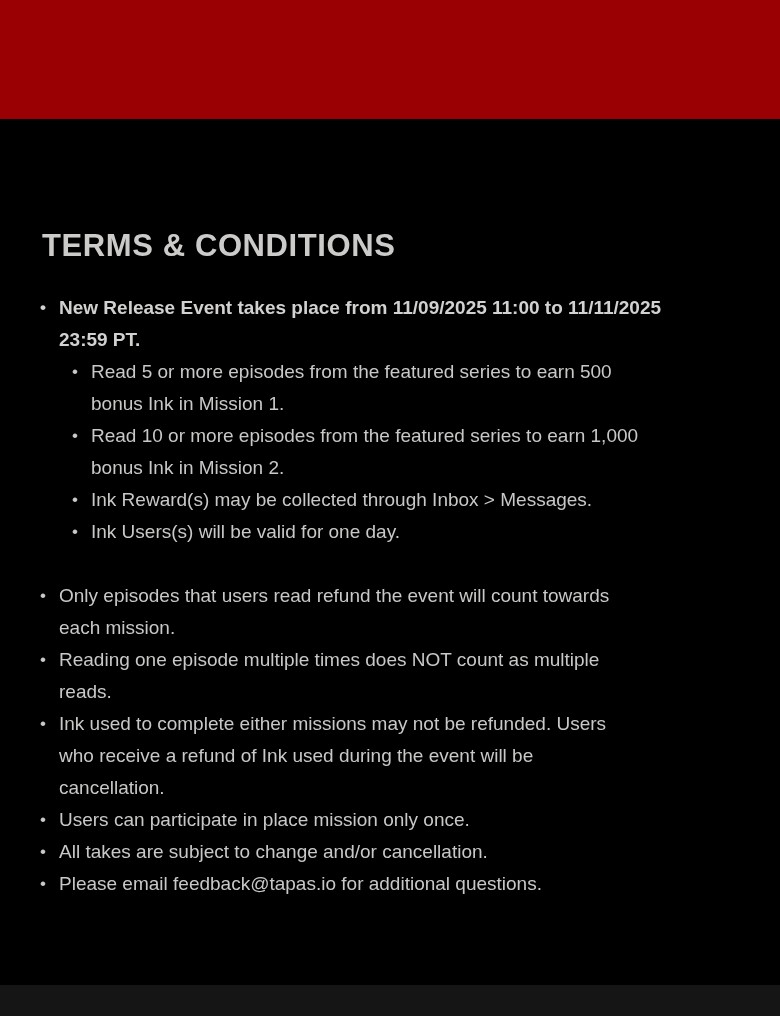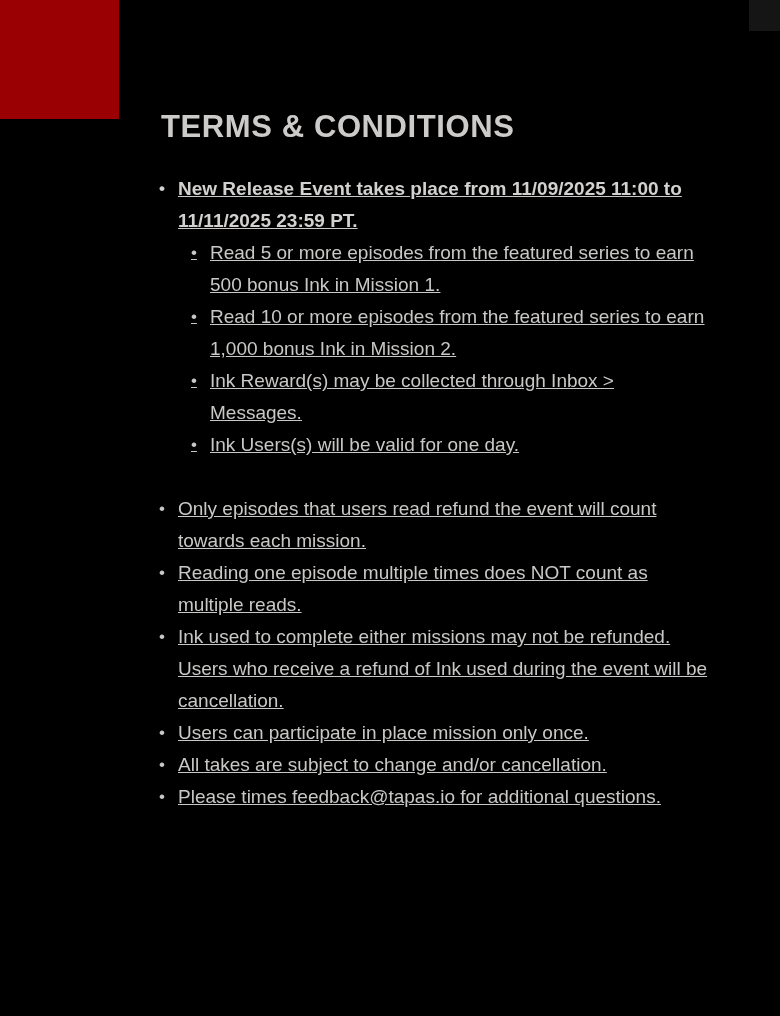--- a/index.html
+++ b/index.html
@@ -7,21 +7,21 @@
     width: 780px;
     height: 1016px;
     overflow: hidden;
     background: #000000;
     font-family: "Liberation Sans", "DejaVu Sans", sans-serif;
   }
   .page {
     width: 780px;
     height: 1016px;
     display: flex;
-    flex-direction: row;
+    flex-direction: column;
     background: #000000;
   }
   .banner {
     height: 119px;
     flex: 0 0 119px;
     background: #9a0003;
   }
   .content {
     flex: 1 1 auto;
     padding: 108px 40px 0 40px;
@@ -47,21 +47,21 @@
   }
   li.term.gap-above { margin-top: 32px; }
   .marker {
     flex: 0 0 19px;
     width: 19px;
     font-size: 17px;
     line-height: 32px;
     color: #c9c8c6;
     user-select: none;
   }
-  .term-body { flex: 1 1 auto; text-decoration: underline; }
+  .term-body { flex: 1 1 auto; }
   .term-text {
     display: block;
     max-width: 560px;
   }
   .term-text.wide { max-width: 622px; }
   li.term.bold > .term-body > .term-text,
   li.term.bold > .marker {
     font-weight: 700;
     color: #d2d1cf;
   }
@@ -154,21 +154,21 @@
       <li class="term">
         <span class="marker">•</span>
         <div class="term-body">
           <span class="term-text">All takes are subject to change and/or cancellation.</span>
         </div>
       </li>
 
       <li class="term">
         <span class="marker">•</span>
         <div class="term-body">
-          <span class="term-text">Please times feedback@tapas.io for additional questions.</span>
+          <span class="term-text">Please email feedback@tapas.io for additional questions.</span>
         </div>
       </li>
 
     </ul>
   </div>
 
   <div class="bottom-strip"></div>
 
 </div>
 

